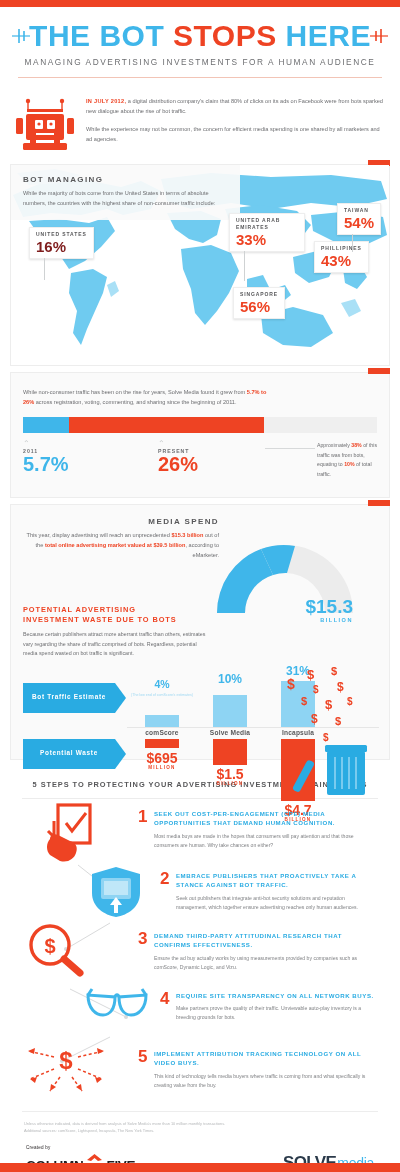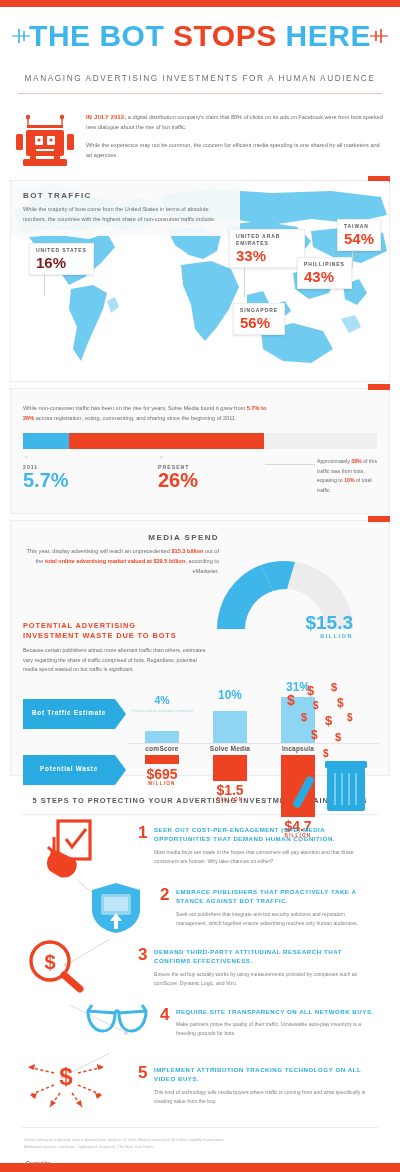--- a/index.html
+++ b/index.html
@@ -18,21 +18,21 @@
   
   .header{padding:14px 0 6px;text-align:center;position:relative;}
   .title{
     font-size:30px;letter-spacing:.5px;font-weight:bold;
     line-height:1;margin:0;white-space:nowrap;
   }
   .title .blue{color:#3fb6ea;}
   .title .red{color:#ee4323;}
   .subtitle{
     font-size:8.3px;letter-spacing:1.55px;color:#6d6e71;
-    margin-top:22px;white-space:nowrap;
+    margin-top:6px;white-space:nowrap;
   }
   .bracket{position:absolute;top:22px;width:18px;height:14px;}
   .bracket.l{left:12px;}
   .bracket.r{right:12px;}
   .rule{height:1px;background:#f2c4b6;margin:10px 18px 0;}
 
   
   .intro{display:flex;padding:12px 14px 4px;gap:10px;align-items:flex-start;}
   .robot{width:62px;flex:0 0 62px;margin-top:2px;}
   .intro-txt{flex:1;font-size:5.6px;line-height:1.85;color:#6d6e71;}
@@ -216,21 +216,21 @@
           <path d="M262 124 L274 120 L280 130 L270 138 L260 132 Z"></path>
         </g>
         <g fill="#a9e0f6">
           <path d="M6 8 L44 4 L70 10 L50 18 L18 20 Z"></path>
           <path d="M96 120 L104 116 L108 126 L100 132 Z"></path>
           <path d="M330 138 L344 134 L350 146 L338 152 Z"></path>
         </g>
       </svg>
 
       <div class="map-copy">
-        <div class="sec-head">BOT TRAFFIC</div>
+        <div class="sec-head">BOT MANAGING</div>
         <div class="sec-sub">While the majority of bots come from the United States in terms of absolute numbers, the countries with the highest share of non-consumer traffic include:</div>
       </div>
 
       <div class="pin blue" style="left:18px;top:62px;">
         <div class="lbl">UNITED STATES</div>
         <div class="val">16%</div>
         <div class="stem" style="height:22px;"></div>
       </div>
 
 
@@ -238,21 +238,21 @@
         <div class="lbl">UNITED ARAB EMIRATES</div>
         <div class="val">33%</div>
         <div class="stem" style="height:30px;"></div>
       </div>
 
       <div class="pin red" style="left:222px;top:122px;">
         <div class="lbl">SINGAPORE</div>
         <div class="val">56%</div>
       </div>
 
-      <div class="pin red" style="left:286px;top:76px;">
+      <div class="pin red" style="left:303px;top:76px;">
         <div class="lbl">PHILLIPINES</div>
         <div class="val">43%</div>
       </div>
 
       <div class="pin red" style="left:326px;top:38px;">
         <div class="lbl">TAIWAN</div>
         <div class="val">54%</div>
         <div class="stem" style="height:18px;"></div>
       </div>
     </div>

